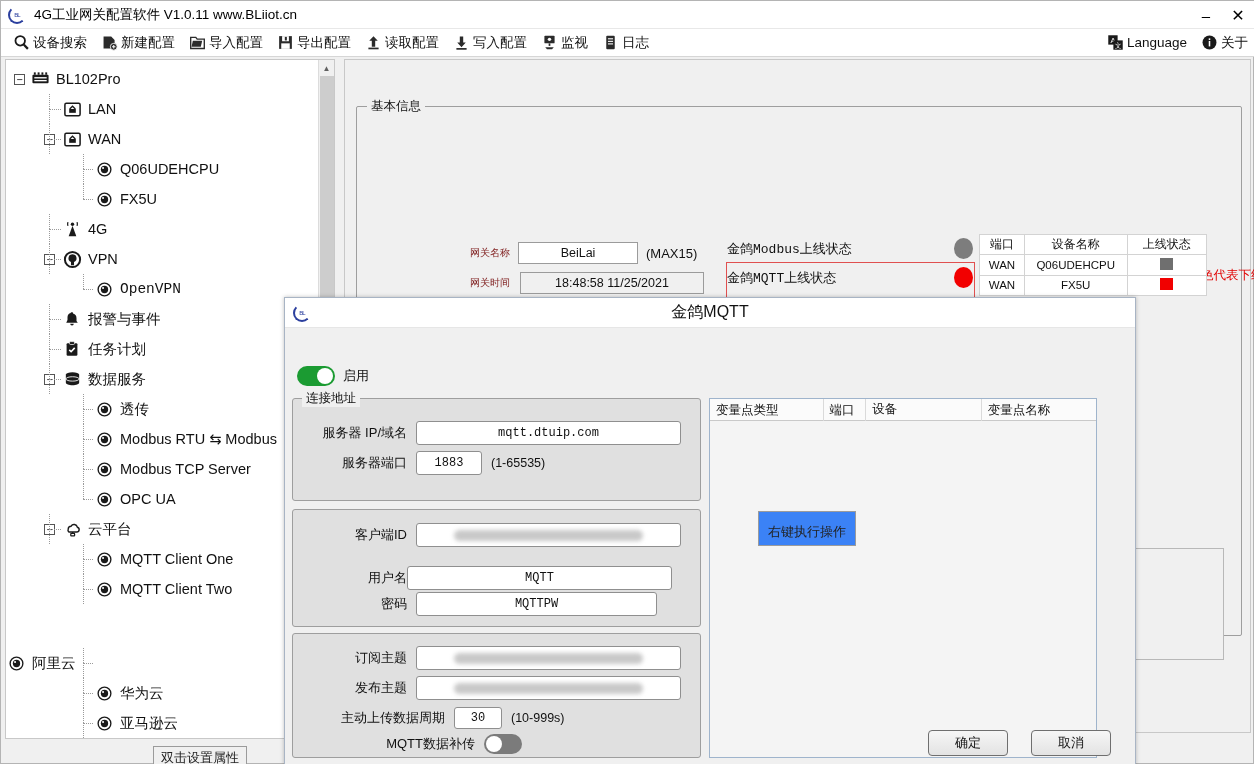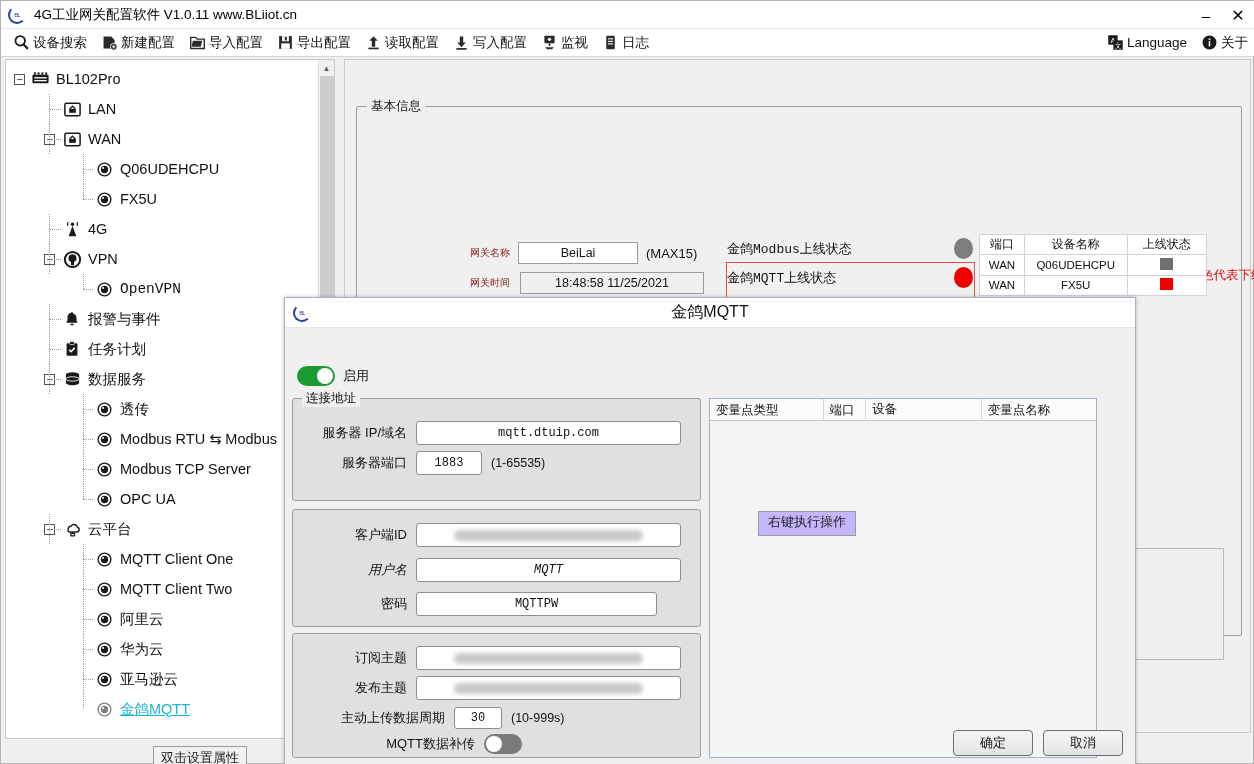--- a/index.html
+++ b/index.html
@@ -250,27 +250,27 @@
   .points-head {
     display: flex; height: 22px; background: #fbfbfb;
     border-bottom: 1px solid #c9c9c9; align-items: center;
   }
   .points-head .th {
     font-size: 12.5px; color: #111; padding-left: 6px; height: 22px;
     line-height: 22px; border-right: 1px solid #dadada;
   }
   .ctx-hint {
     position: absolute; left: 48px; top: 112px;
-    border: 1px solid #9b9b9b; background: #c4b5fd; color: #222;
-    font-size: 13px; padding: 1px 9px 4px; cursor: default;
+    border: 1px solid #9b9b9b; background: #3b82f6; color: #222;
+    font-size: 13px; padding: 11px 9px 4px; cursor: default;
   }
 
   .dlg-buttons {
-    position: absolute; right: 12px; bottom: 10px;
-    display: flex; gap: 10px; justify-content: flex-end;
+    position: absolute; right: 24px; bottom: 10px;
+    display: flex; gap: 23px; justify-content: flex-end;
   }
   .dbtn {
     width: 80px; height: 26px; border: 1px solid #6f6f6f; border-radius: 4px;
     background: linear-gradient(#f6f6f6, #e3e3e3);
     font-size: 13px; color: #111;
     display: flex; align-items: center; justify-content: center; cursor: default;
   }
 </style>
 </head>
 <body>
@@ -615,21 +615,21 @@
               <circle cx="10" cy="10" r="7.5" fill="none" stroke="#1a1a1a" stroke-width="1.6"></circle>
               <circle cx="10" cy="10" r="4.3" fill="#1a1a1a"></circle>
               <circle cx="8.3" cy="8.3" r="1.2" fill="#fff"></circle>
             </svg>
           </span>
           <span class="tlabel">MQTT Client Two</span>
           <div class="dots" style="left: 77px; top: 0px; height: 15px;"></div>
           <div class="hdot" style="left: 77px; top: 15px; width: 10px;"></div>
           <div class="dots" style="left: 77px; top: 15px; height: 15px;"></div>
         </div>
-        <div class="tnode" style="padding-left: 88px;">
+        <div class="tnode" style=" margin-top: 44px;">
           <span class="tico">
             <svg viewBox="0 0 20 20" width="17" height="17">
               <circle cx="10" cy="10" r="7.5" fill="none" stroke="#1a1a1a" stroke-width="1.6"></circle>
               <circle cx="10" cy="10" r="4.3" fill="#1a1a1a"></circle>
               <circle cx="8.3" cy="8.3" r="1.2" fill="#fff"></circle>
             </svg>
           </span>
           <span class="tlabel">阿里云</span>
           <div class="dots" style="left: 77px; top: 0px; height: 15px;"></div>
           <div class="hdot" style="left: 77px; top: 15px; width: 10px;"></div>
@@ -771,21 +771,21 @@
       </div>
 
       <div class="dgroup g-cred">
         <div class="drow" style="left:18px; top:13px; gap:9px;">
           <span class="dlabel" style="width:96px;">客户端ID</span>
           <div class="dinput" style="width:265px;">
             <span class="redact"></span>
           </div>
         </div>
 
-        <div class="drow" style="left:18px; top:48px; gap:9px;font-style:italic;">
+        <div class="drow" style="left:18px; top:56px; ">
           <span class="dlabel" style="width:96px;">用户名</span>
           <div class="dinput" style="width:265px;">MQTT</div>
         </div>
 
         <div class="drow" style="left:18px; top:82px; gap:9px;">
           <span class="dlabel" style="width:96px;">密码</span>
           <div class="dinput" style="width:241px;">MQTTPW</div>
         </div>
       </div>
 

